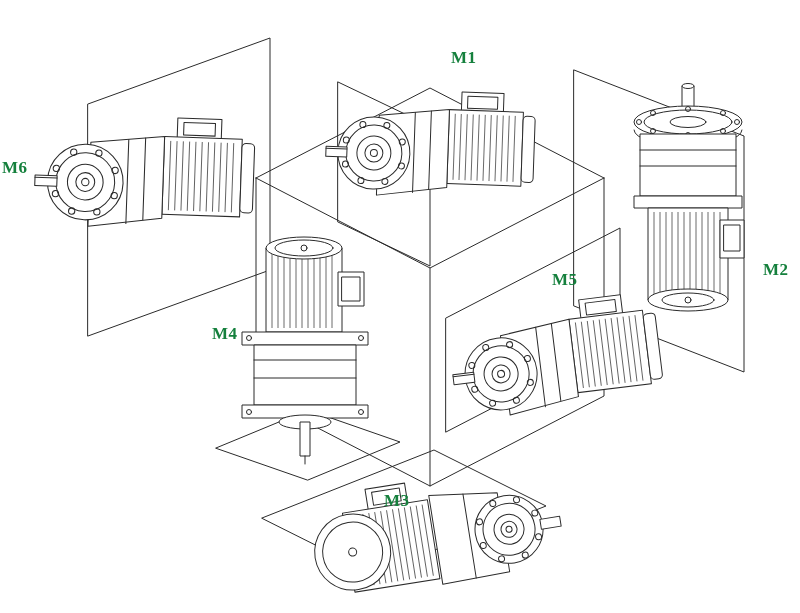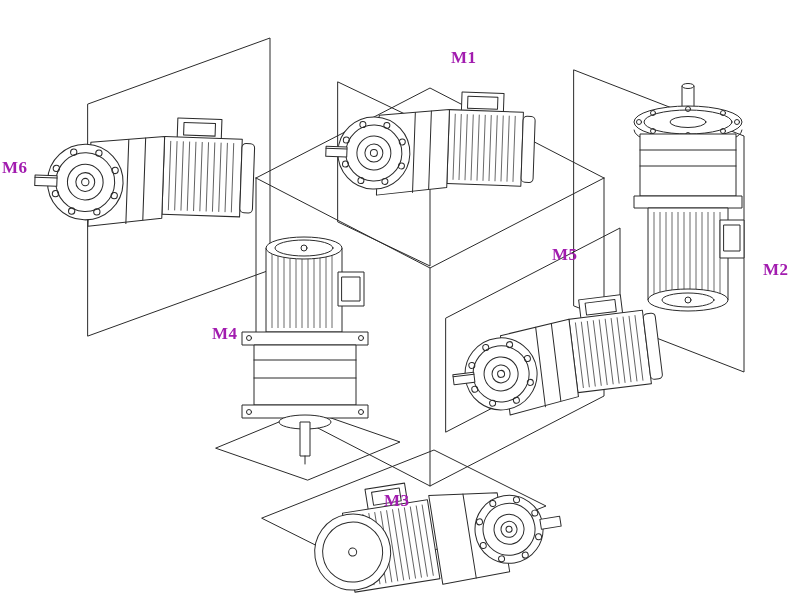--- a/index.html
+++ b/index.html
@@ -3,27 +3,27 @@
 <meta charset="utf-8">
 <style>
   html,body{margin:0;padding:0;background:#fff;}
   .stage{position:relative;width:800px;height:613px;background:#ffffff;overflow:hidden;
          font-family:"Liberation Serif",serif;}
   .stage svg{position:absolute;left:0;top:0;}
   
   .ln{fill:none;stroke:#2b2b2b;stroke-width:1;stroke-linejoin:round;stroke-linecap:round;}
   .fw{fill:#ffffff;stroke:#2b2b2b;stroke-width:1;stroke-linejoin:round;}
   .fin{fill:none;stroke:#3a3a3a;stroke-width:.75;}
-  .lbl{position:absolute;font:bold 17px "Liberation Serif",serif;color:#a21caf;
+  .lbl{position:absolute;font:bold 17px "Liberation Serif",serif;color:#15803d;
        letter-spacing:.5px;white-space:nowrap;}
   #lbl-m1{left:451px;top:48px}
   #lbl-m2{left:763px;top:260px}
   #lbl-m3{left:384px;top:491px}
   #lbl-m4{left:212px;top:324px}
-  #lbl-m5{left:552px;top:245px}
+  #lbl-m5{left:552px;top:270px}
   #lbl-m6{left:2px;top:158px}
 </style>
 </head>
 <body>
 
 <div class="stage">
 
   <svg width="800" height="613" viewBox="0 0 800 613" aria-hidden="true">
 
     <defs>

